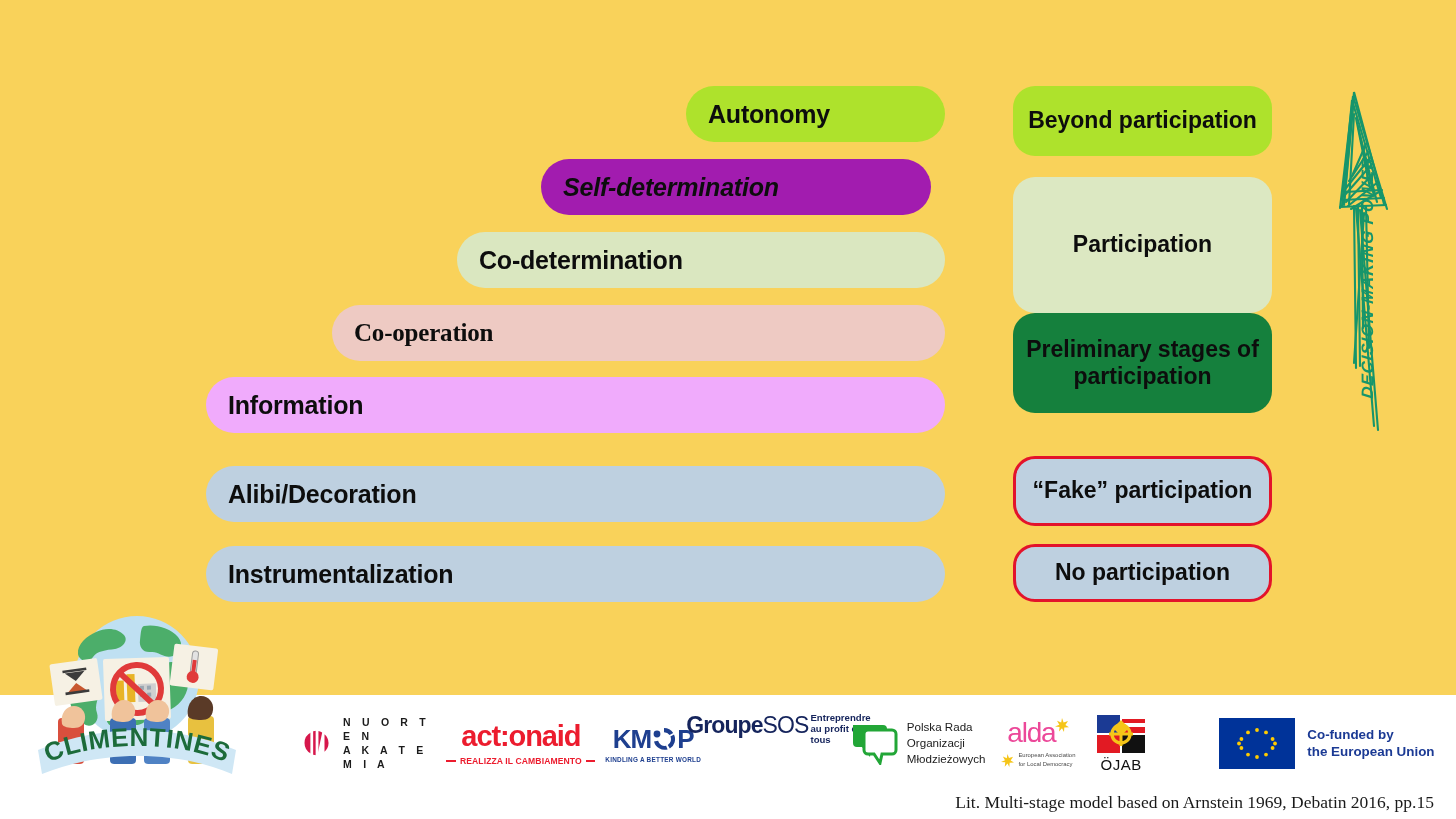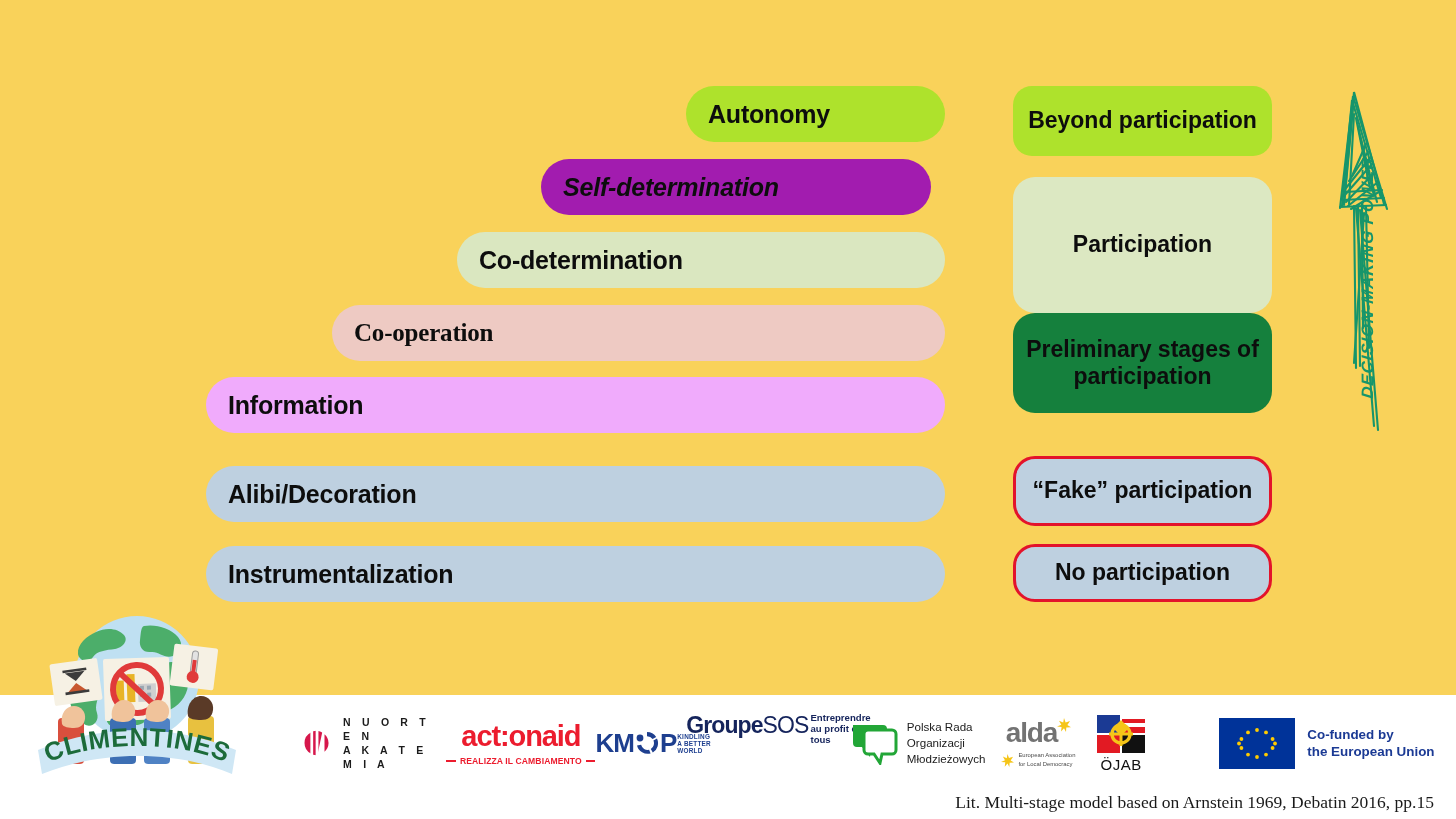--- a/index.html
+++ b/index.html
@@ -94,34 +94,34 @@
   .nuorten-word span {
     font-size: 10.5px; font-weight: 700; letter-spacing: 4.2px; color: #1b1b1b;
   }
   
   .lg-aa { width: 155px; flex-direction: column; gap: 3px; }
   .aa-main { font-size: 29px; font-weight: 800; color: #ec1c2e; letter-spacing: -1.1px; }
   .aa-sub-wrap { display: flex; align-items: center; gap: 4px; width: 100%; }
   .aa-rule { flex: 1; height: 1.6px; background: #ec1c2e; }
   .aa-sub { font-size: 8.6px; font-weight: 700; color: #ec1c2e; letter-spacing: 0.1px; white-space: nowrap; }
   
-  .lg-kmop { width: 120px; flex-direction: row; gap: 1px; }
+  .lg-kmop { width: 120px; flex-direction: column; gap: 1px; }
   .kmop-main { font-size: 26px; font-weight: 800; color: #1e3f8f; letter-spacing: -1px; display: flex; align-items: center; }
   .kmop-sub { font-size: 6.4px; font-weight: 700; color: #1e3f8f; letter-spacing: 0.25px; }
   
   .lg-gsos { width: 135px; align-items: flex-start; gap: 2px; }
   .gsos-main { font-size: 23px; font-weight: 800; color: #15245c; letter-spacing: -0.9px; }
   .gsos-main i { font-style: normal; font-weight: 500; }
   .gsos-sub { font-size: 9.6px; font-weight: 700; color: #15245c; }
   
   .lg-prom { width: 150px; gap: 8px; }
   .prom-text { font-size: 11.6px; color: #1b1b1b; line-height: 1.36; font-weight: 400; }
   
   .lg-alda { width: 100px; flex-direction: column; gap: 2px; }
-  .alda-main { font-size: 28px; font-weight: 700; color: #737373; letter-spacing: -1.2px; position: relative; }
+  .alda-main { font-size: 28px; font-weight: 400; color: #ec4899; letter-spacing: -1.2px; position: relative; }
   .alda-sub { font-size: 5.9px; color: #4a4a4a; line-height: 1.45; text-align: left; }
   
   .lg-ojab { width: 72px; flex-direction: column; gap: 2px; }
   .ojab-word { font-size: 15px; font-weight: 500; color: #111; letter-spacing: 0.6px; }
   
   .lg-eu { width: 235px; gap: 12px; margin-left: 58px; }
   .eu-text { font-size: 13.4px; font-weight: 700; color: #1b3a94; line-height: 1.3; white-space: nowrap; }
 
   .citation {
     position: absolute;
@@ -158,21 +158,21 @@
       </div>
       <div class="rung" style="background: rgb(190, 208, 224); left: 206px; top: 466px; width: 739px; right: auto;">
         <span class="rung-label">Alibi/Decoration</span>
       </div>
       <div class="rung" style="background: rgb(190, 208, 224); left: 206px; top: 546px; width: 739px; right: auto;">
         <span class="rung-label">Instrumentalization</span>
       </div>
     </div>
 
   <div class="cats">
-      <div class="cat" style="background: rgb(174, 226, 44); top: 86px; height: 70px; border-radius: 19px;">
+      <div class="cat" style="background: rgb(174, 226, 44); top: 86px; height: 70px;">
         <span>Beyond participation</span>
       </div>
       <div class="cat" style="background: rgb(220, 232, 194); top: 177px; height: 136px;">
         <span>Participation</span>
       </div>
       <div class="cat" style="background: #15803d; top: 313px; height: 100px;">
         <span>Preliminary stages of participation</span>
       </div>
       <div class="cat outlined" style="background: rgb(190, 208, 224); top: 456px; height: 70px; border-color: rgb(227, 19, 43);">
         <span>“Fake” participation</span>

